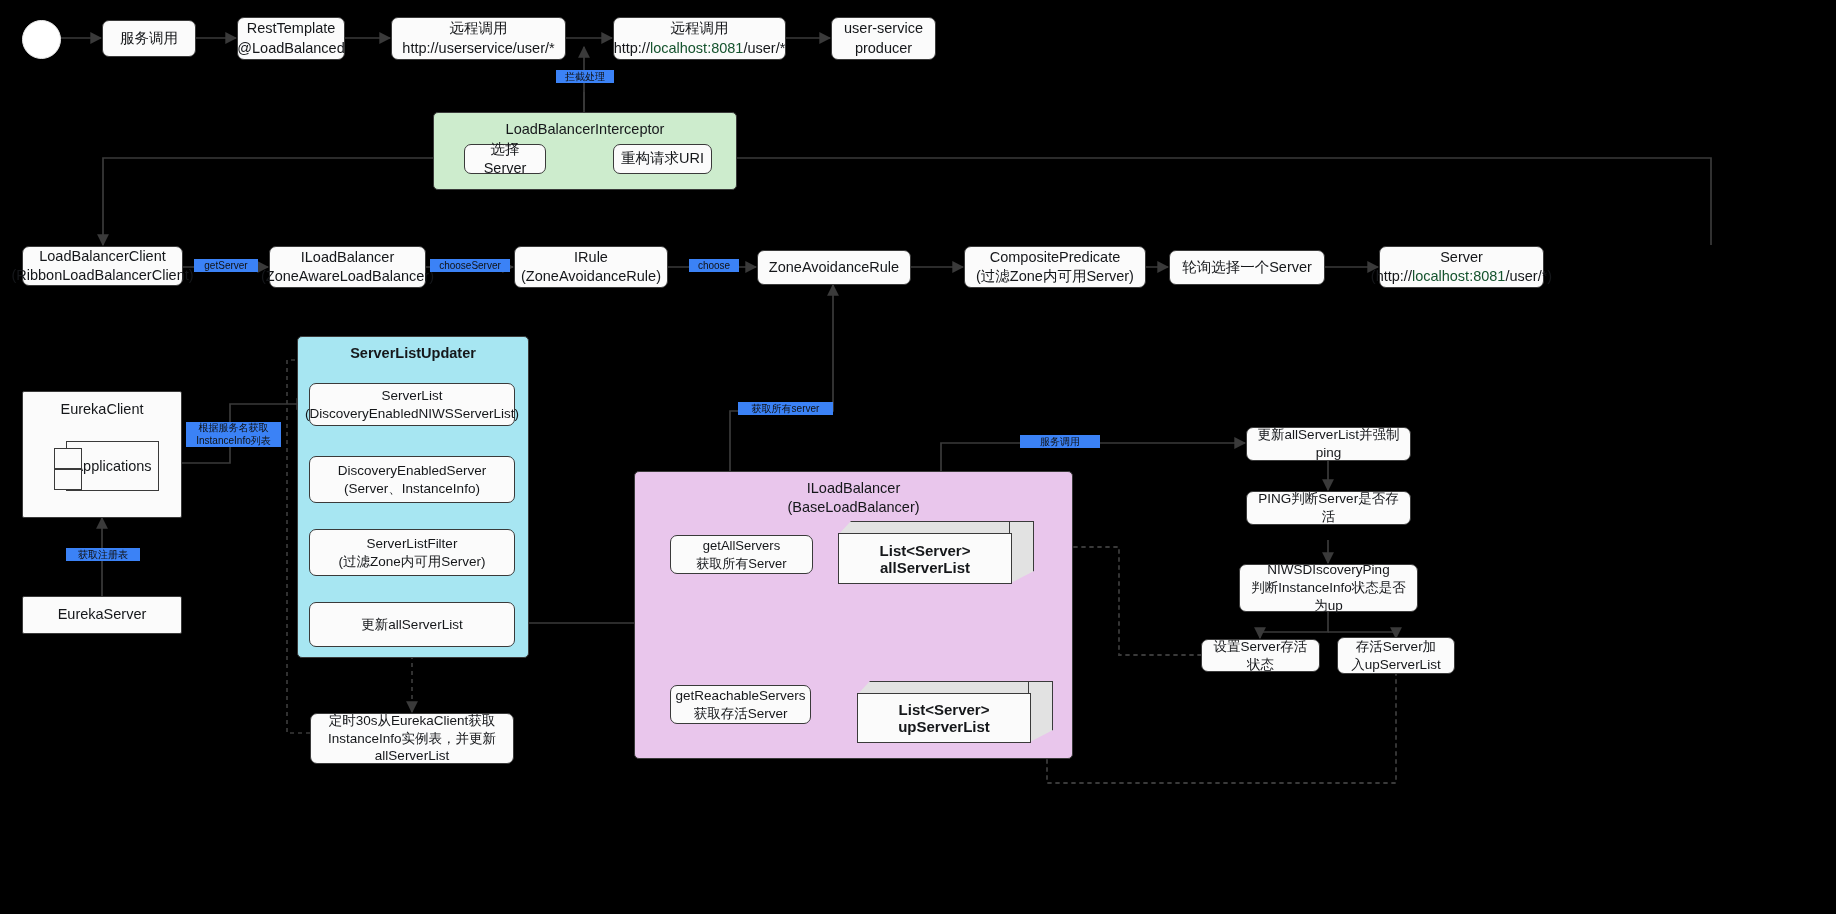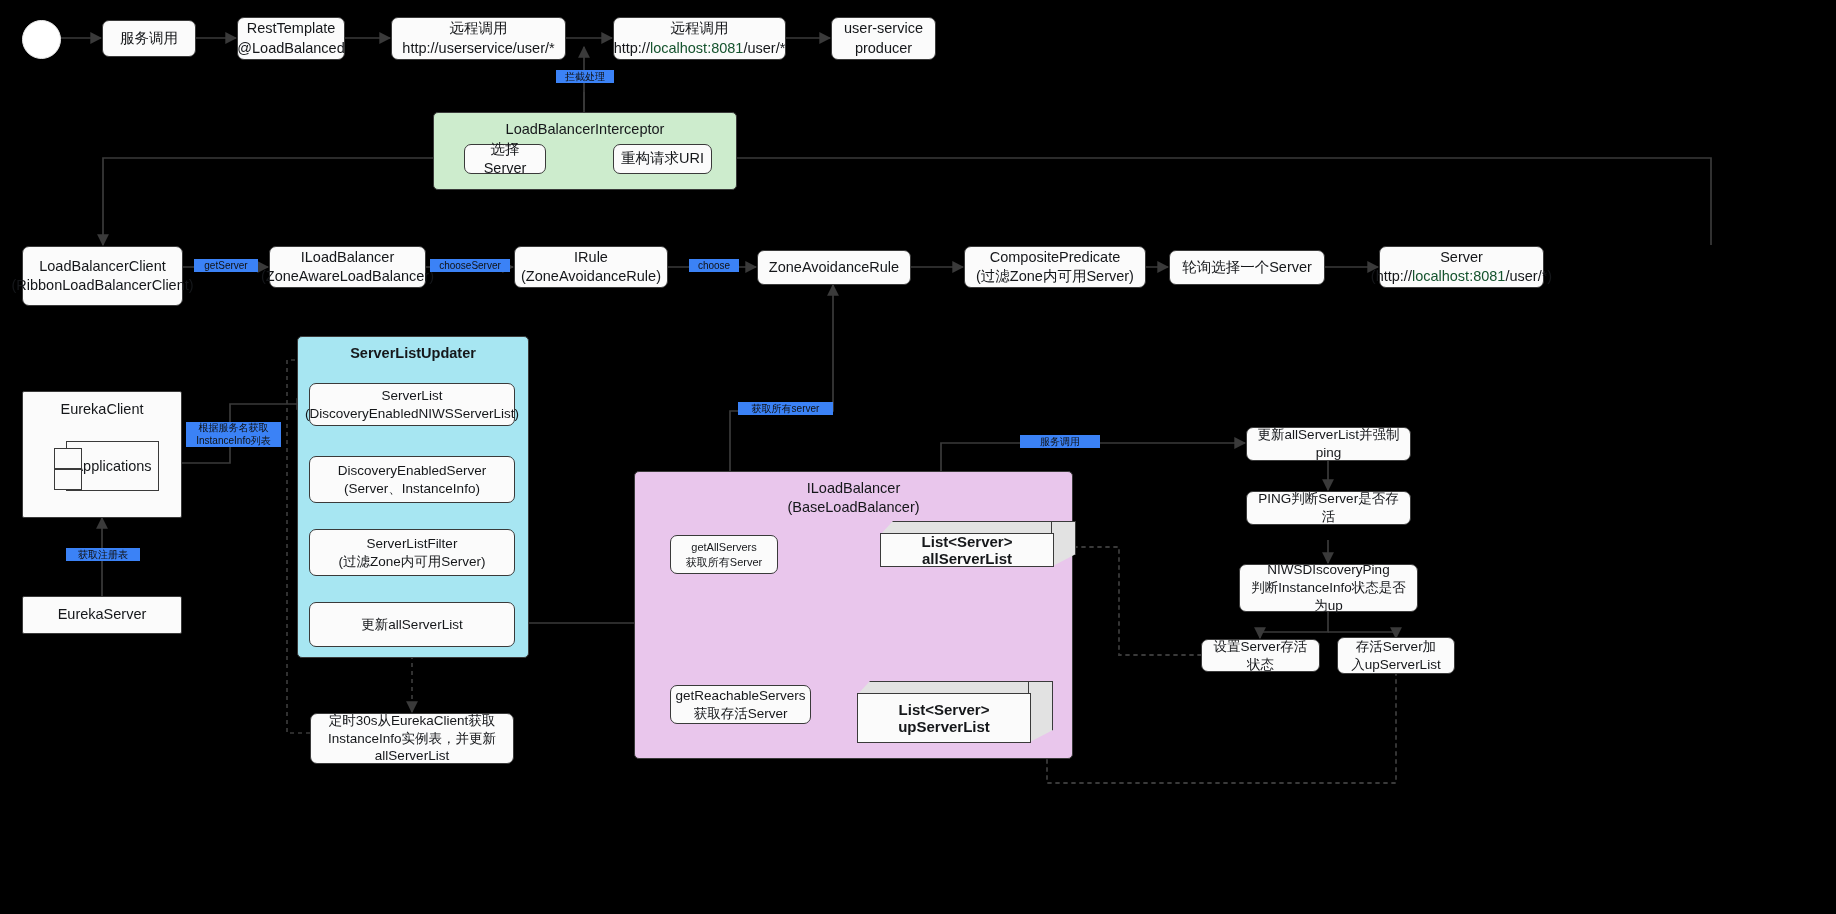--- a/index.html
+++ b/index.html
@@ -154,21 +154,21 @@
 producer</div>
 
   <div class="edgelabel" style="left:556px;top:70px;width:56px;">拦截处理</div>
 
   <div class="group green" style="left:433px;top:112px;width:304px;height:78px;">
     <div class="gtitle">LoadBalancerInterceptor</div>
   </div>
   <div class="node" style="left:464px;top:144px;width:82px;height:30px;">选择Server</div>
   <div class="node" style="left:613px;top:144px;width:99px;height:30px;">重构请求URI</div>
 
-  <div class="node" style="left:22px;top:246px;width:161px;height:60px;">LoadBalancerClient
+  <div class="node" style="left:22px;top:246px;width:161px;height:40px;">LoadBalancerClient
 (RibbonLoadBalancerClient)</div>
   <div class="node" style="left:269px;top:246px;width:157px;height:42px;">ILoadBalancer
 (ZoneAwareLoadBalancer)</div>
   <div class="node" style="left:514px;top:246px;width:154px;height:42px;">IRule
 (ZoneAvoidanceRule)</div>
   <div class="node" style="left:757px;top:250px;width:154px;height:35px;">ZoneAvoidanceRule</div>
   <div class="node" style="left:964px;top:246px;width:182px;height:42px;">CompositePredicate
 (过滤Zone内可用Server)</div>
   <div class="node" style="left:1169px;top:250px;width:156px;height:35px;">轮询选择一个Server</div>
   <div class="node" style="left:1379px;top:246px;width:165px;height:42px;flex-direction:column;">
@@ -209,24 +209,24 @@
 InstanceInfo实例表，并更新
 allServerList</div>
 
   <div class="group purple" style="left:634px;top:471px;width:439px;height:288px;">
     <div class="gtitle">ILoadBalancer
 (BaseLoadBalancer)</div>
   </div>
 
   <div class="edgelabel" style="left:738px;top:402px;width:93px;">获取所有server</div>
 
-  <div class="node" style="left:670px;top:535px;width:108px;height:39px;font-size:11px;">getAllServers
+  <div class="node" style="left:670px;top:535px;width:143px;height:39px;font-size:13px;">getAllServers
 获取所有Server</div>
 
-  <div class="cube" style="left:880px;top:521px;width:196px;height:46px;border-radius:21px;">
+  <div class="cube" style="left:838px;top:521px;width:196px;height:63px;border-radius:21px;">
     <div class="top"></div>
     <div class="side"></div>
     <div class="face">List&lt;Server&gt; allServerList</div>
   </div>
 
   <div class="node" style="left:670px;top:685px;width:141px;height:39px;font-size:13.5px;">getReachableServers
 获取存活Server</div>
 
   <div class="cube" style="left:857px;top:681px;width:196px;height:62px;">
     <div class="top"></div>

